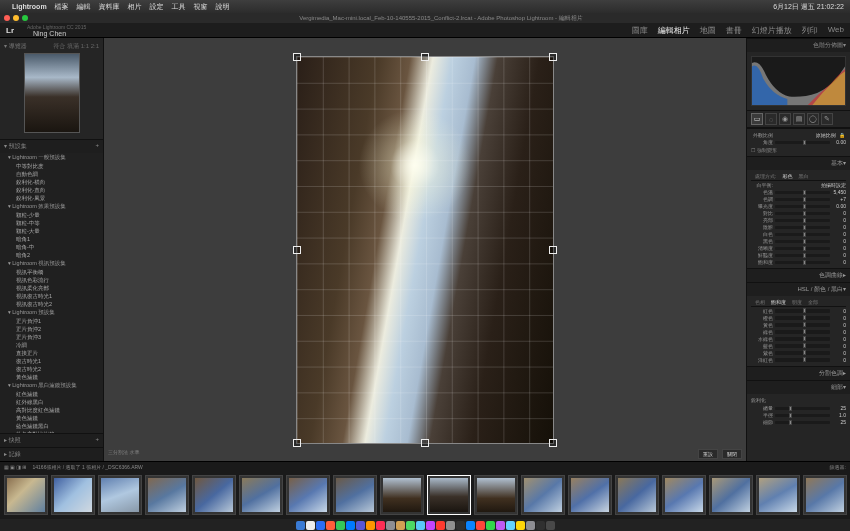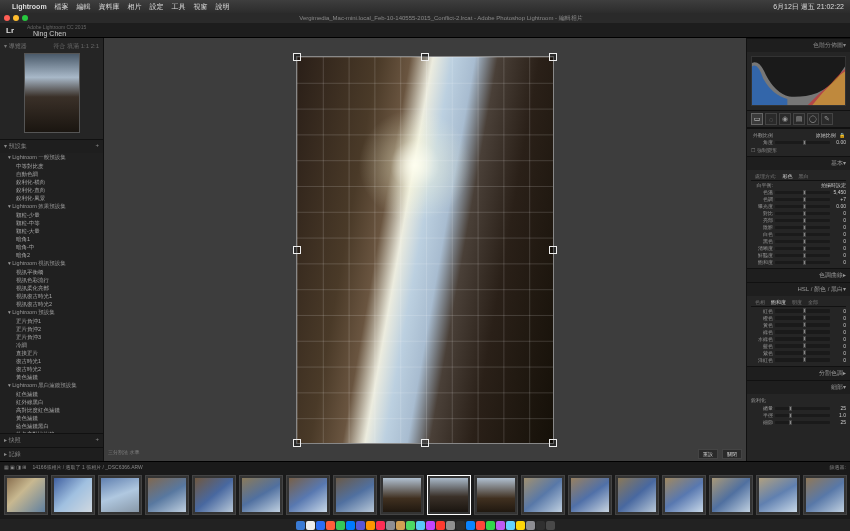--- a/index.html
+++ b/index.html
@@ -125,20 +125,29 @@
     <span class="tc-g"></span>
   </div>
   <span class="title">Vergimedia_Mac-mini.local_Feb-10-140555-2015_Conflict-2.lrcat - Adobe Photoshop Lightroom - 編輯相片</span>
 </div>
 
 <div class="idrow">
   <span class="lr">Lr</span>
   <div>
     <div class="sub">Adobe Lightroom CC 2015</div>
     <div class="user">Ning Chen</div>
+  </div>
+  <div class="modules">
+    <span>圖庫</span>
+    <span class="active">編輯相片</span>
+    <span>地圖</span>
+    <span>書冊</span>
+    <span>幻燈片播放</span>
+    <span>列印</span>
+    <span>Web</span>
   </div>
 </div>
 
 <div class="main">
 
   <div class="leftcol">
     <div class="nav-panel">
       <div class="nav-header">
         <span>▾ <span>導覽器</span></span>
         <span style="margin-left:auto;color:#666"><span>符合</span> <span>填滿</span> <span>1:1</span> <span>2:1</span></span>

